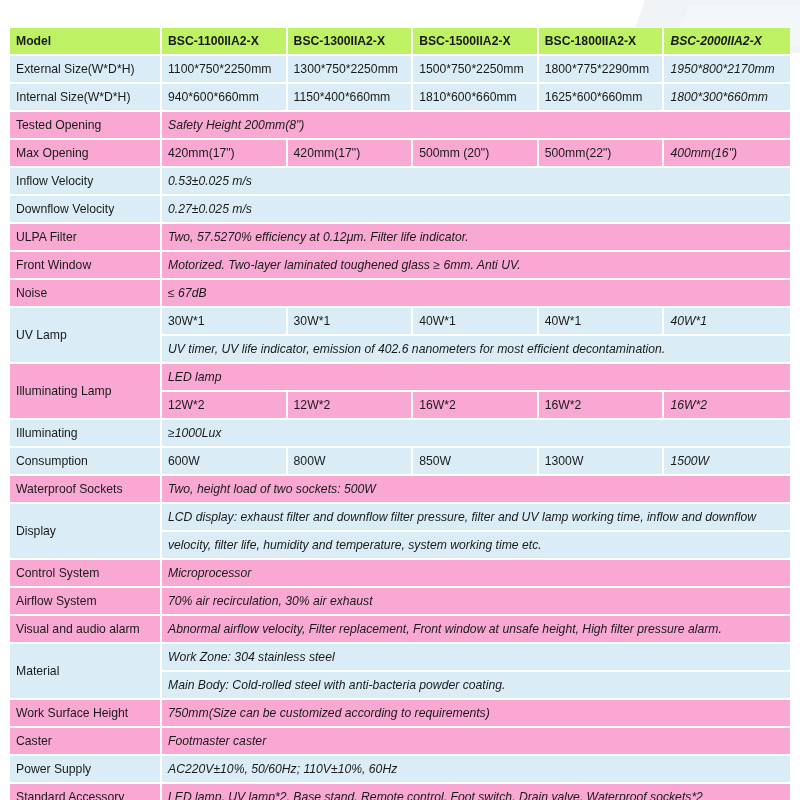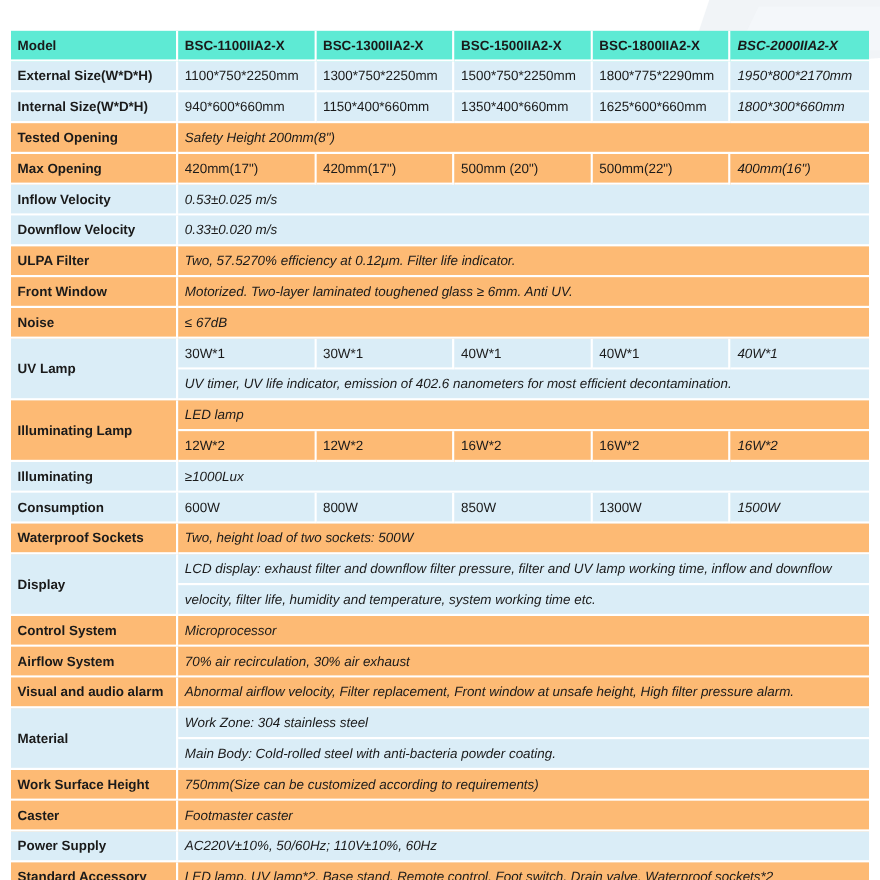--- a/index.html
+++ b/index.html
@@ -53,25 +53,25 @@
     white-space: nowrap;
     overflow: hidden;
   }
   table.spec td:last-child { border-right: none; font-style: italic; }
 
   
   col.label { width: 152px; }
   col.model { width: 125.6px; }
 
   
-  .hdr    { background: #5eead4; font-weight: bold; margin-top: 28px; }
-  .band-m { background: #fdba74; }
+  .hdr    { background: #bef264; font-weight: bold; margin-top: 28px; }
+  .band-m { background: #f9a8d4; }
   .band-l { background: #daedf7; }
 
-  .lbl { font-weight: bold; }
+  .lbl { font-weight: normal; }
   td.hdr { font-weight: bold; }
   .rowgap-bottom { border-bottom: 4px solid #ffffff; }
 </style>
 </head>
 <body>
 
 <div id="page">
 
   <div class="corner-artifact"></div>
   <div class="corner-artifact two"></div>
@@ -102,21 +102,21 @@
         <td class="band-l">1300*750*2250mm</td>
         <td class="band-l">1500*750*2250mm</td>
         <td class="band-l">1800*775*2290mm</td>
         <td class="band-l">1950*800*2170mm</td>
       </tr>
 
       <tr class="rowgap-bottom">
         <td class="band-l lbl">Internal Size(W*D*H)</td>
         <td class="band-l">940*600*660mm</td>
         <td class="band-l">1150*400*660mm</td>
-        <td class="band-l">1350*400*660mm</td>
+        <td class="band-l">1810*600*660mm</td>
         <td class="band-l">1625*600*660mm</td>
         <td class="band-l">1800*300*660mm</td>
       </tr>
 
       <tr>
         <td class="band-m lbl">Tested Opening</td>
         <td class="band-m" colspan="5">Safety Height 200mm(8")</td>
       </tr>
 
       <tr class="rowgap-bottom">
@@ -128,21 +128,21 @@
         <td class="band-m">400mm(16")</td>
       </tr>
 
       <tr>
         <td class="band-l lbl">Inflow Velocity</td>
         <td class="band-l" colspan="5">0.53±0.025 m/s</td>
       </tr>
 
       <tr class="rowgap-bottom">
         <td class="band-l lbl">Downflow Velocity</td>
-        <td class="band-l" colspan="5">0.33±0.020 m/s</td>
+        <td class="band-l" colspan="5">0.27±0.025 m/s</td>
       </tr>
 
       <tr>
         <td class="band-m lbl">ULPA Filter</td>
         <td class="band-m" colspan="5">Two, 57.5270% efficiency at 0.12μm. Filter life indicator.</td>
       </tr>
 
       <tr>
         <td class="band-m lbl">Front Window</td>
         <td class="band-m" colspan="5">Motorized. Two-layer laminated toughened glass ≥ 6mm. Anti UV.</td>

